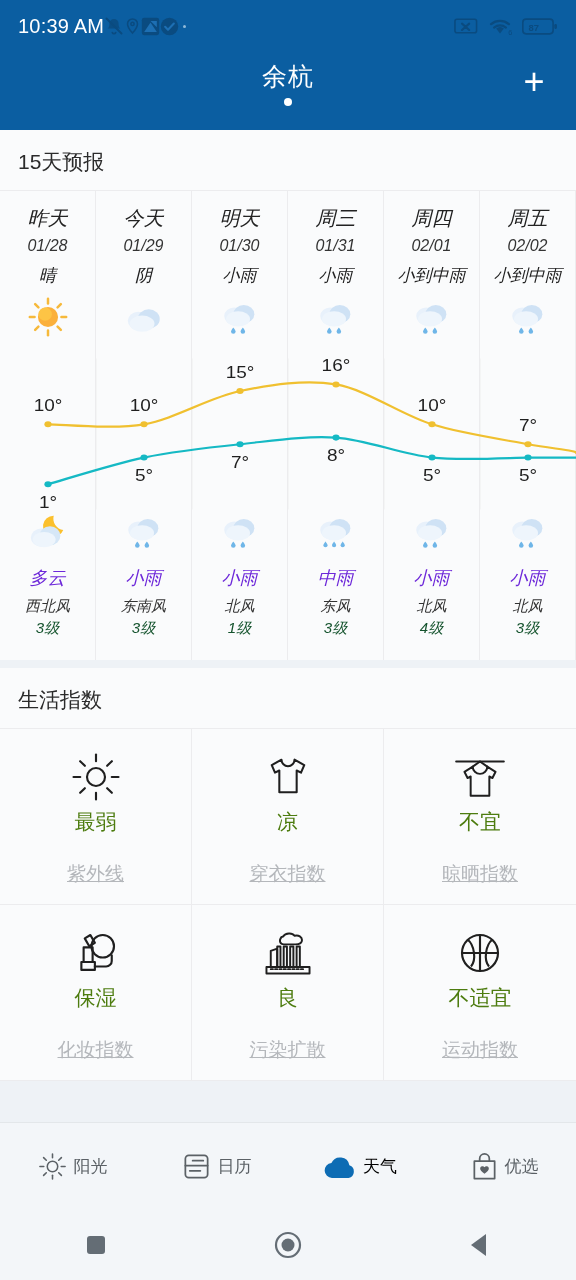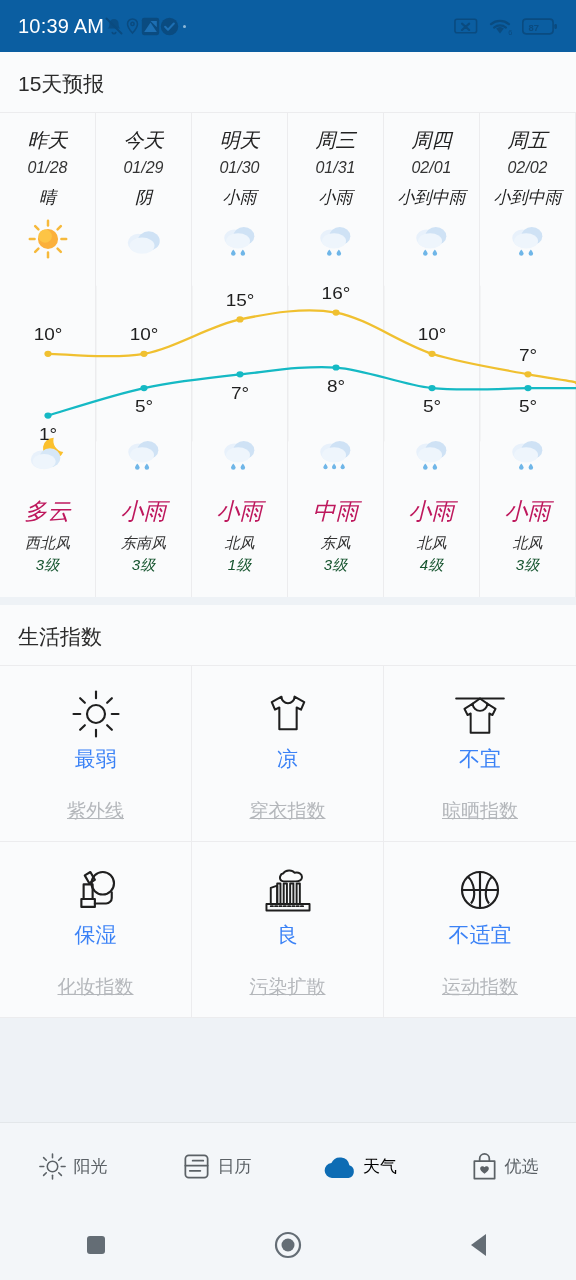--- a/index.html
+++ b/index.html
@@ -57,37 +57,37 @@
     border-right: 1px solid #ececee;
     display: flex; flex-direction: column; align-items: center; font-style: italic;
   }
   .fc-col:last-child { border-right: none; }
   .fc-day { font-size: 20px; color: #222; margin-top: 14px; }
   .fc-date { font-size: 16px; color: #333; margin-top: 5px; }
   .fc-cond { font-size: 17px; color: #222; margin-top: 9px; white-space: nowrap; }
   .fc-icon { height: 52px; margin-top: 4px; display: flex; align-items: center; justify-content: center; }
   .fc-chartspace { height: 162px; }
   .fc-nicon { height: 48px; display: flex; align-items: center; justify-content: center; margin-top: 2px;}
-  .fc-ncond { font-size: 23px; color: #be185d; margin-top: 19px; }
+  .fc-ncond { font-size: 18px; color: #6d28d9; margin-top: 11px; }
   .fc-wind { font-size: 15px; color: #333; margin-top: 7px; }
   .fc-windlvl { font-size: 15px; color: #14532d; margin-top: 3px; }
   .fc-bottompad { height: 22px; }
 
   .chart-layer { position: absolute; left: 0; top: 0; width: 576px; height: 100%; pointer-events: none; }
 
   
   .li-grid { display: grid; grid-template-columns: 1fr 1fr 1fr; }
   .li-cell {
     height: 176px; border-right: 1px solid #ececee; border-bottom: 1px solid #ececee;
     display: flex; flex-direction: column; align-items: center; justify-content: center;
     background: #fafbfc;
   }
   .li-cell:nth-child(3n) { border-right: none; }
   .li-icon { height: 62px; display: flex; align-items: center; justify-content: center; }
-  .li-value { font-size: 21px; color: #3b82f6; margin-top: 0; }
+  .li-value { font-size: 21px; color: #4d7c0f; margin-top: 0; }
   .li-label { font-size: 19px; color: #b4b7bb; margin-top: 25px; text-decoration: underline; }
 
   
   .bottomnav {
     height: 88px; background: #f3f6f9; display: flex; align-items: center;
     border-top: 1px solid #e3e7ea; flex: 0 0 auto;
   }
   .nav-item { flex: 1; display: flex; flex-direction: row; align-items: center; justify-content: center; gap: 6px; }
   .nav-ico { height: 32px; display: flex; align-items: center; justify-content: center; }
   .nav-lbl { font-size: 17px; color: #5b6166; }
@@ -156,20 +156,25 @@
       <span class="sb-ico">
         <svg width="36" height="19" viewBox="0 0 44 22">
           <rect x="1" y="2" width="37" height="18" rx="4" fill="none" stroke="#0a4b80" stroke-width="2"></rect>
           <rect x="39.5" y="8" width="3.2" height="6" rx="1.4" fill="#0a4b80"></rect>
           <text x="8" y="16.5" font-size="11.5" fill="#0a4b80" font-family="Liberation Sans, sans-serif" font-weight="bold">87</text>
         </svg>
       </span>
     </div>
   </div>
 
+  <div class="appbar">
+    <div class="appbar-title">余杭</div>
+    <div class="page-dot"></div>
+    <div class="add-btn">+</div>
+  </div>
 
   <div class="card forecast">
     <div class="card-title">15天预报</div>
 
     <div class="fc-scroll">
 
       <div class="fc-col">
         <div class="fc-day">昨天</div>
         <div class="fc-date">01/28</div>
         <div class="fc-cond">晴</div>

